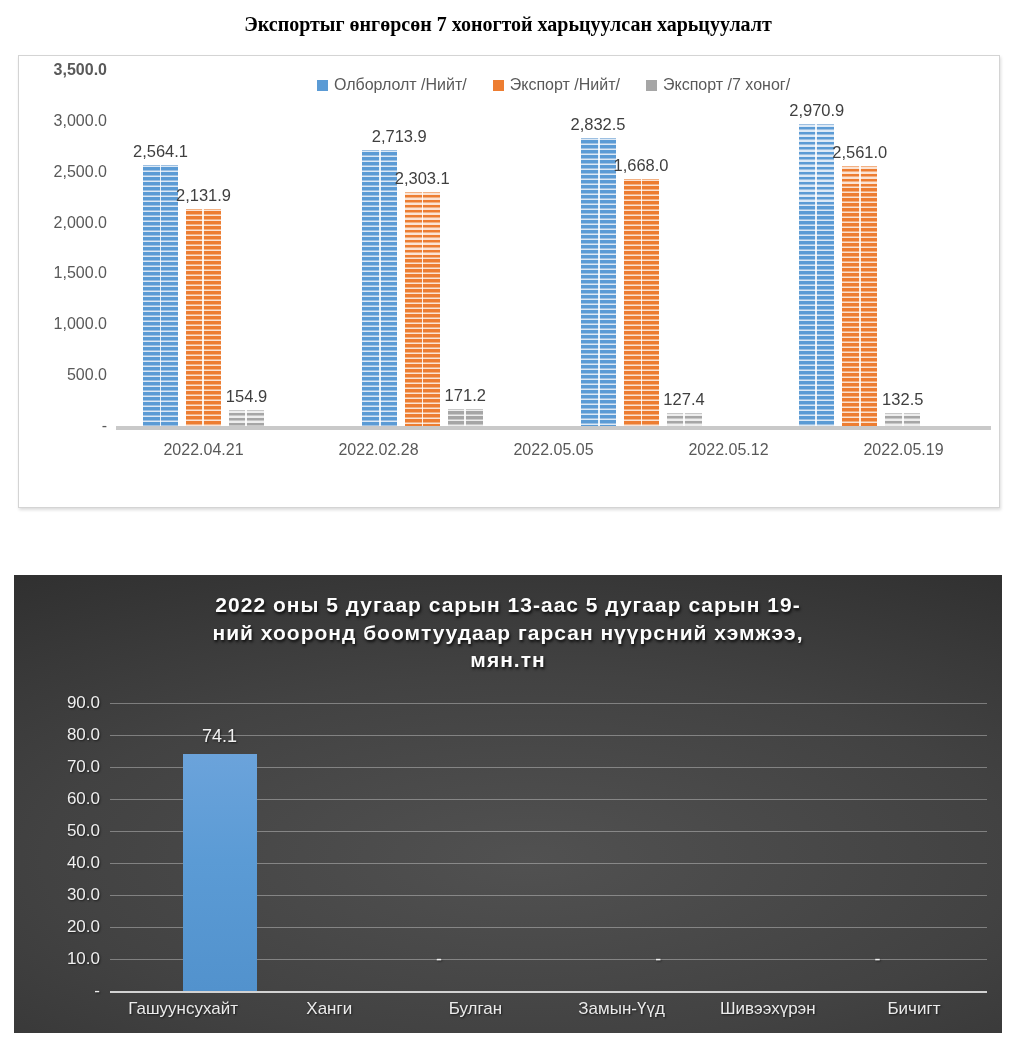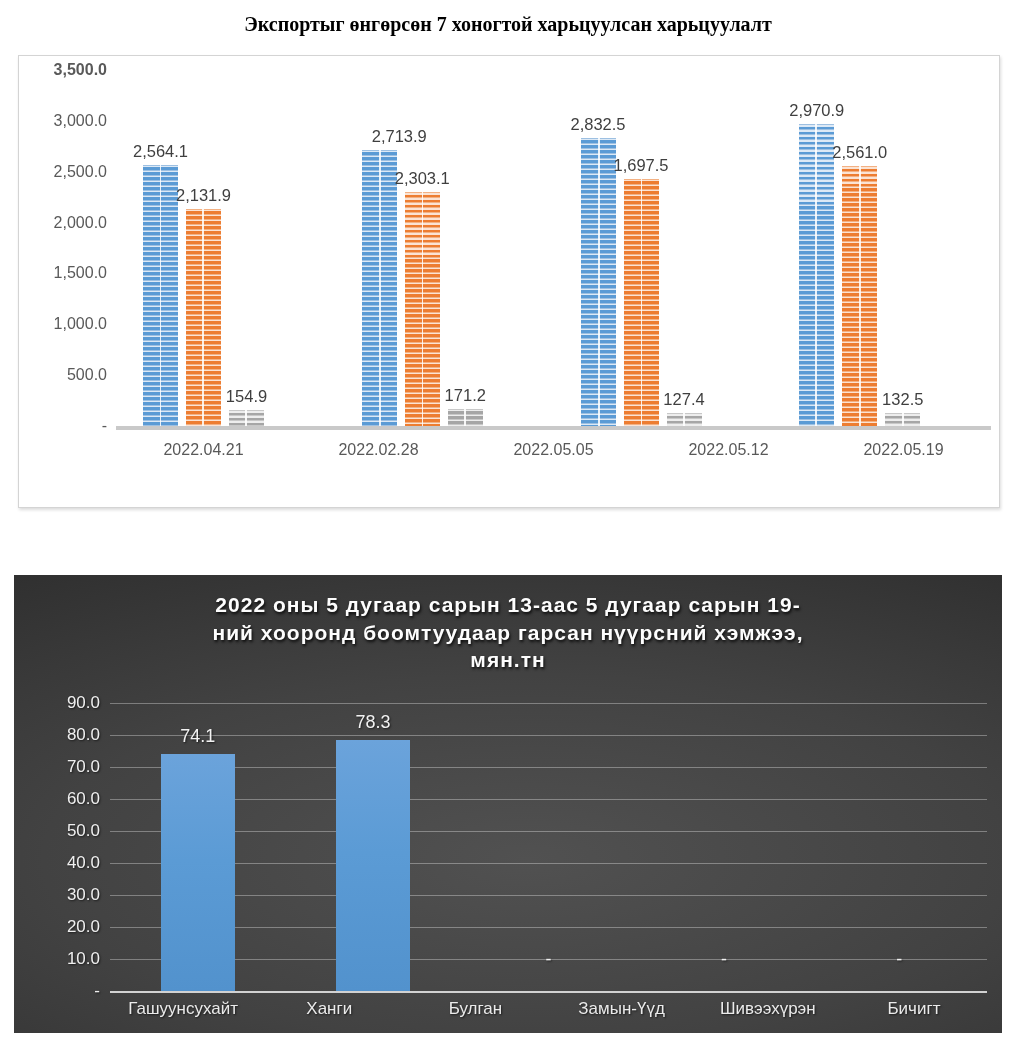--- a/index.html
+++ b/index.html
@@ -76,20 +76,34 @@
     <div class="c1-yaxis" id="c1-yaxis">
         <div class="c1-tick" style="top: 4px; font-weight: bold;">3,500.0</div>
         <div class="c1-tick" style="top: 54.8571px;">3,000.0</div>
         <div class="c1-tick" style="top: 105.714px;">2,500.0</div>
         <div class="c1-tick" style="top: 156.571px;">2,000.0</div>
         <div class="c1-tick" style="top: 207.429px;">1,500.0</div>
         <div class="c1-tick" style="top: 258.286px;">1,000.0</div>
         <div class="c1-tick" style="top: 309.143px;">500.0</div>
         <div class="c1-tick" style="top: 360px;">-</div>
       </div>
+    <div class="c1-legend" id="c1-legend">
+        <div class="c1-legend-item">
+          <div class="c1-marker" style="background: rgb(91, 155, 213);"></div>
+          <div class="">Олборлолт /Нийт/</div>
+        </div>
+        <div class="c1-legend-item">
+          <div class="c1-marker" style="background: rgb(237, 125, 49);"></div>
+          <div class="">Экспорт /Нийт/</div>
+        </div>
+        <div class="c1-legend-item">
+          <div class="c1-marker" style="background: rgb(166, 166, 166);"></div>
+          <div class="">Экспорт /7 хоног/</div>
+        </div>
+      </div>
     <div class="c1-plot" id="c1-plot">
       <div class="c1-groups" id="c1-groups">
           <div class="c1-group">
             <div class="c1-bar s0" style="left: 27px; width: 35px; height: 261px;"></div>
             <div class="c1-dlabel" style="left: 44.5px; bottom: 266px;">2,564.1</div>
             <div class="c1-bar s1" style="left: 70px; width: 35px; height: 217px;"></div>
             <div class="c1-dlabel" style="left: 87.5px; bottom: 222px;">2,131.9</div>
             <div class="c1-bar s2" style="left: 113px; width: 35px; height: 16px;"></div>
             <div class="c1-dlabel" style="left: 130.5px; bottom: 21px;">154.9</div>
           </div>
@@ -98,21 +112,21 @@
             <div class="c1-dlabel" style="left: 44.5px; bottom: 281px; margin-left: 20px;">2,713.9</div>
             <div class="c1-bar s1" style="left: 70px; width: 35px; height: 234px;"></div>
             <div class="c1-dlabel" style="left: 87.5px; bottom: 239px;">2,303.1</div>
             <div class="c1-bar s2" style="left: 113px; width: 35px; height: 17px;"></div>
             <div class="c1-dlabel" style="left: 130.5px; bottom: 22px;">171.2</div>
           </div>
           <div class="c1-group">
             <div class="c1-bar s0" style="left: 27px; width: 35px; height: 288px;"></div>
             <div class="c1-dlabel" style="left: 44.5px; bottom: 293px;">2,832.5</div>
             <div class="c1-bar s1" style="left: 70px; width: 35px; height: 247px;"></div>
-            <div class="c1-dlabel" style="left: 87.5px; bottom: 252px;">1,697.5</div>
+            <div class="c1-dlabel" style="left: 87.5px; bottom: 252px;">1,668.0</div>
             <div class="c1-bar s2" style="left: 113px; width: 35px; height: 13px;"></div>
             <div class="c1-dlabel" style="left: 130.5px; bottom: 18px;">127.4</div>
           </div>
           <div class="c1-group">
             <div class="c1-bar s0" style="left: 27px; width: 35px; height: 302px;"></div>
             <div class="c1-dlabel" style="left: 44.5px; bottom: 307px;">2,970.9</div>
             <div class="c1-bar s1" style="left: 70px; width: 35px; height: 260px;"></div>
             <div class="c1-dlabel" style="left: 87.5px; bottom: 265px;">2,561.0</div>
             <div class="c1-bar s2" style="left: 113px; width: 35px; height: 13px;"></div>
             <div class="c1-dlabel" style="left: 130.5px; bottom: 18px;">132.5</div>
@@ -158,24 +172,20 @@
           <div class="c2-grid" style="top: 192px;"></div>
           <div class="c2-grid" style="top: 224px;"></div>
           <div class="c2-grid" style="top: 256px;"></div>
         </div>
       <div class="c2-slots" id="c2-slots">
           <div class="c2-slot">
             <div class="c2-bar" style="height: 237px;"></div>
             <div class="c2-dlabel" style="bottom: 245px;">74.1</div>
           </div>
           <div class="c2-slot">
-            <div class="c2-bar" style="height: 251px;"></div>
-            <div class="c2-dlabel" style="bottom: 259px;">78.3</div>
-          </div>
-          <div class="c2-slot">
             <div class="c2-dlabel" style="bottom: 22px;">-</div>
           </div>
           <div class="c2-slot">
             <div class="c2-dlabel" style="bottom: 22px;">-</div>
           </div>
           <div class="c2-slot">
             <div class="c2-dlabel" style="bottom: 22px;">-</div>
           </div>
         </div>
       <div class="c2-baseline"></div>

